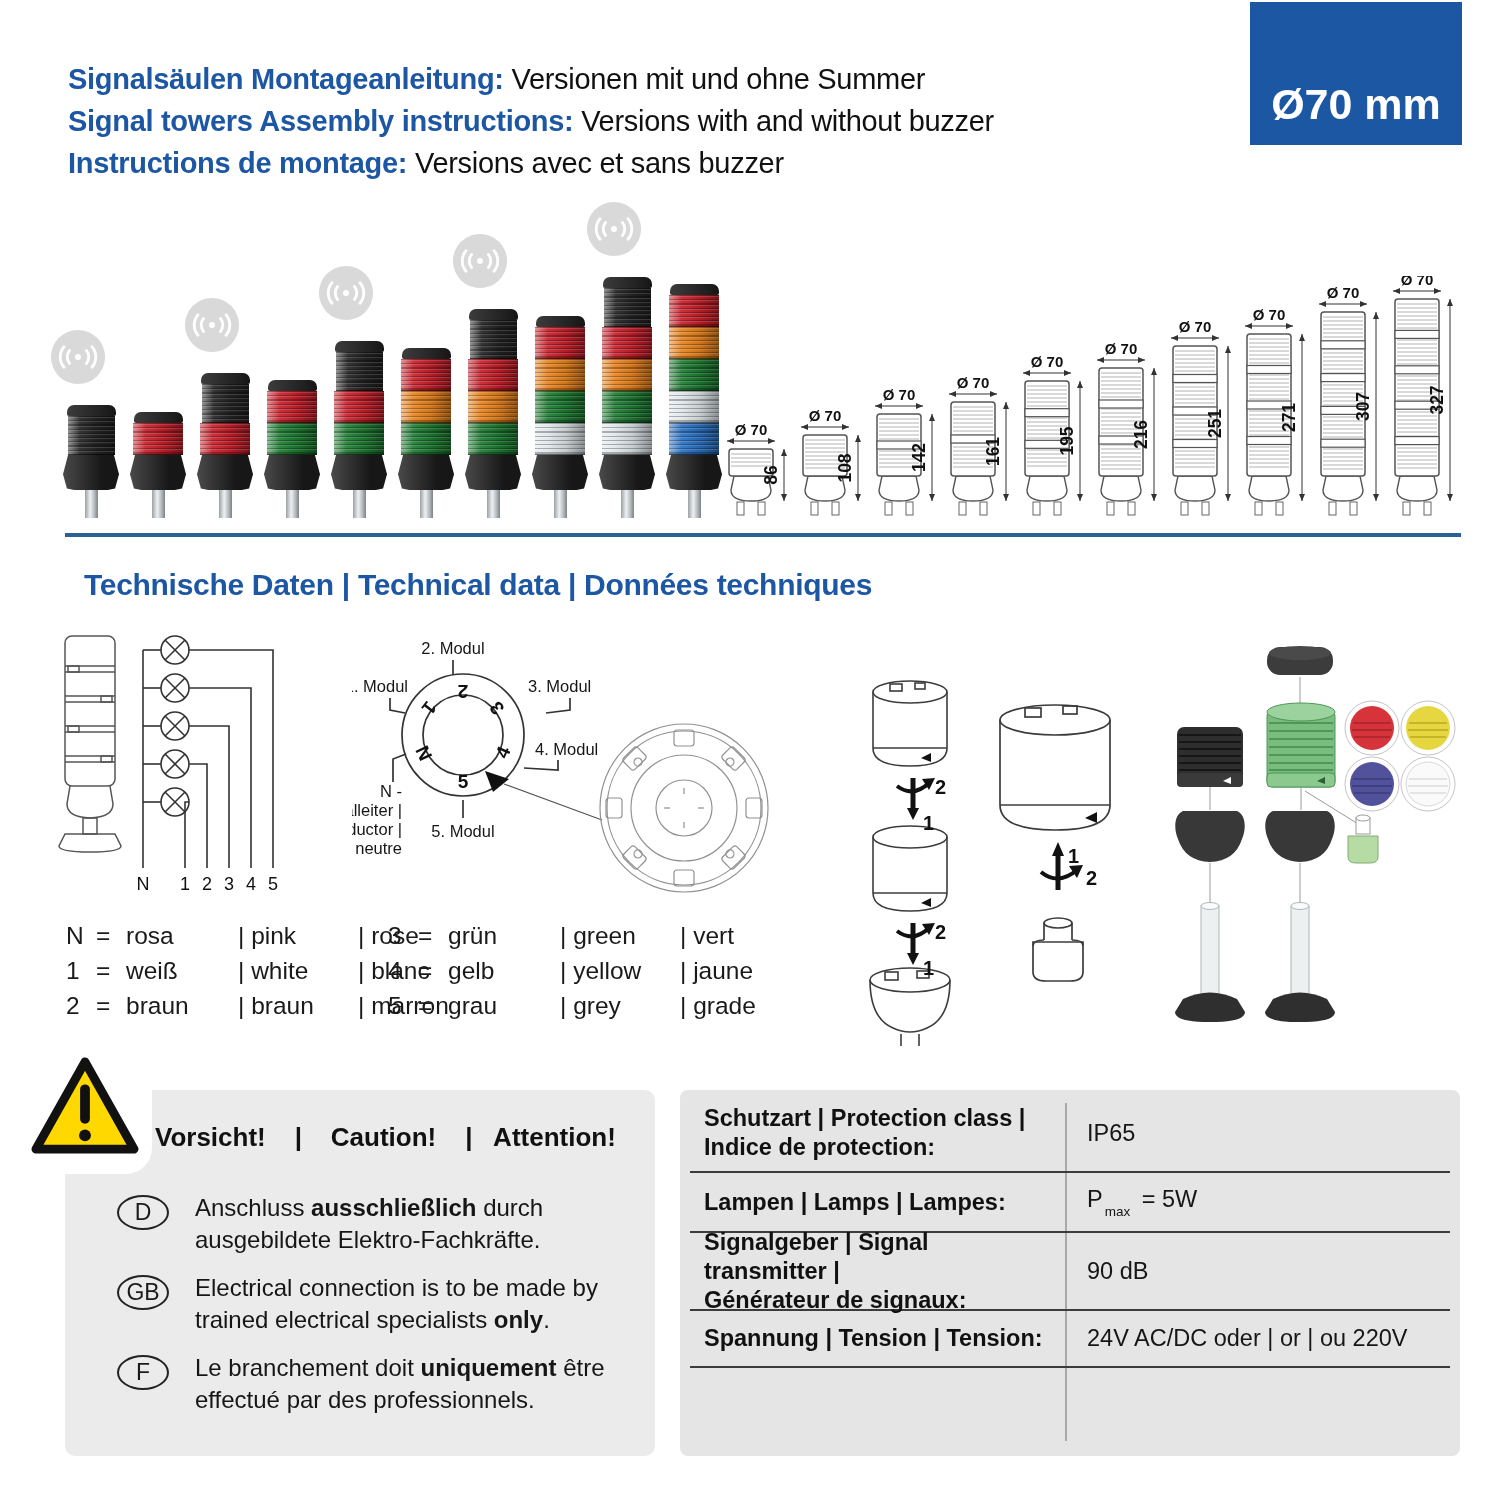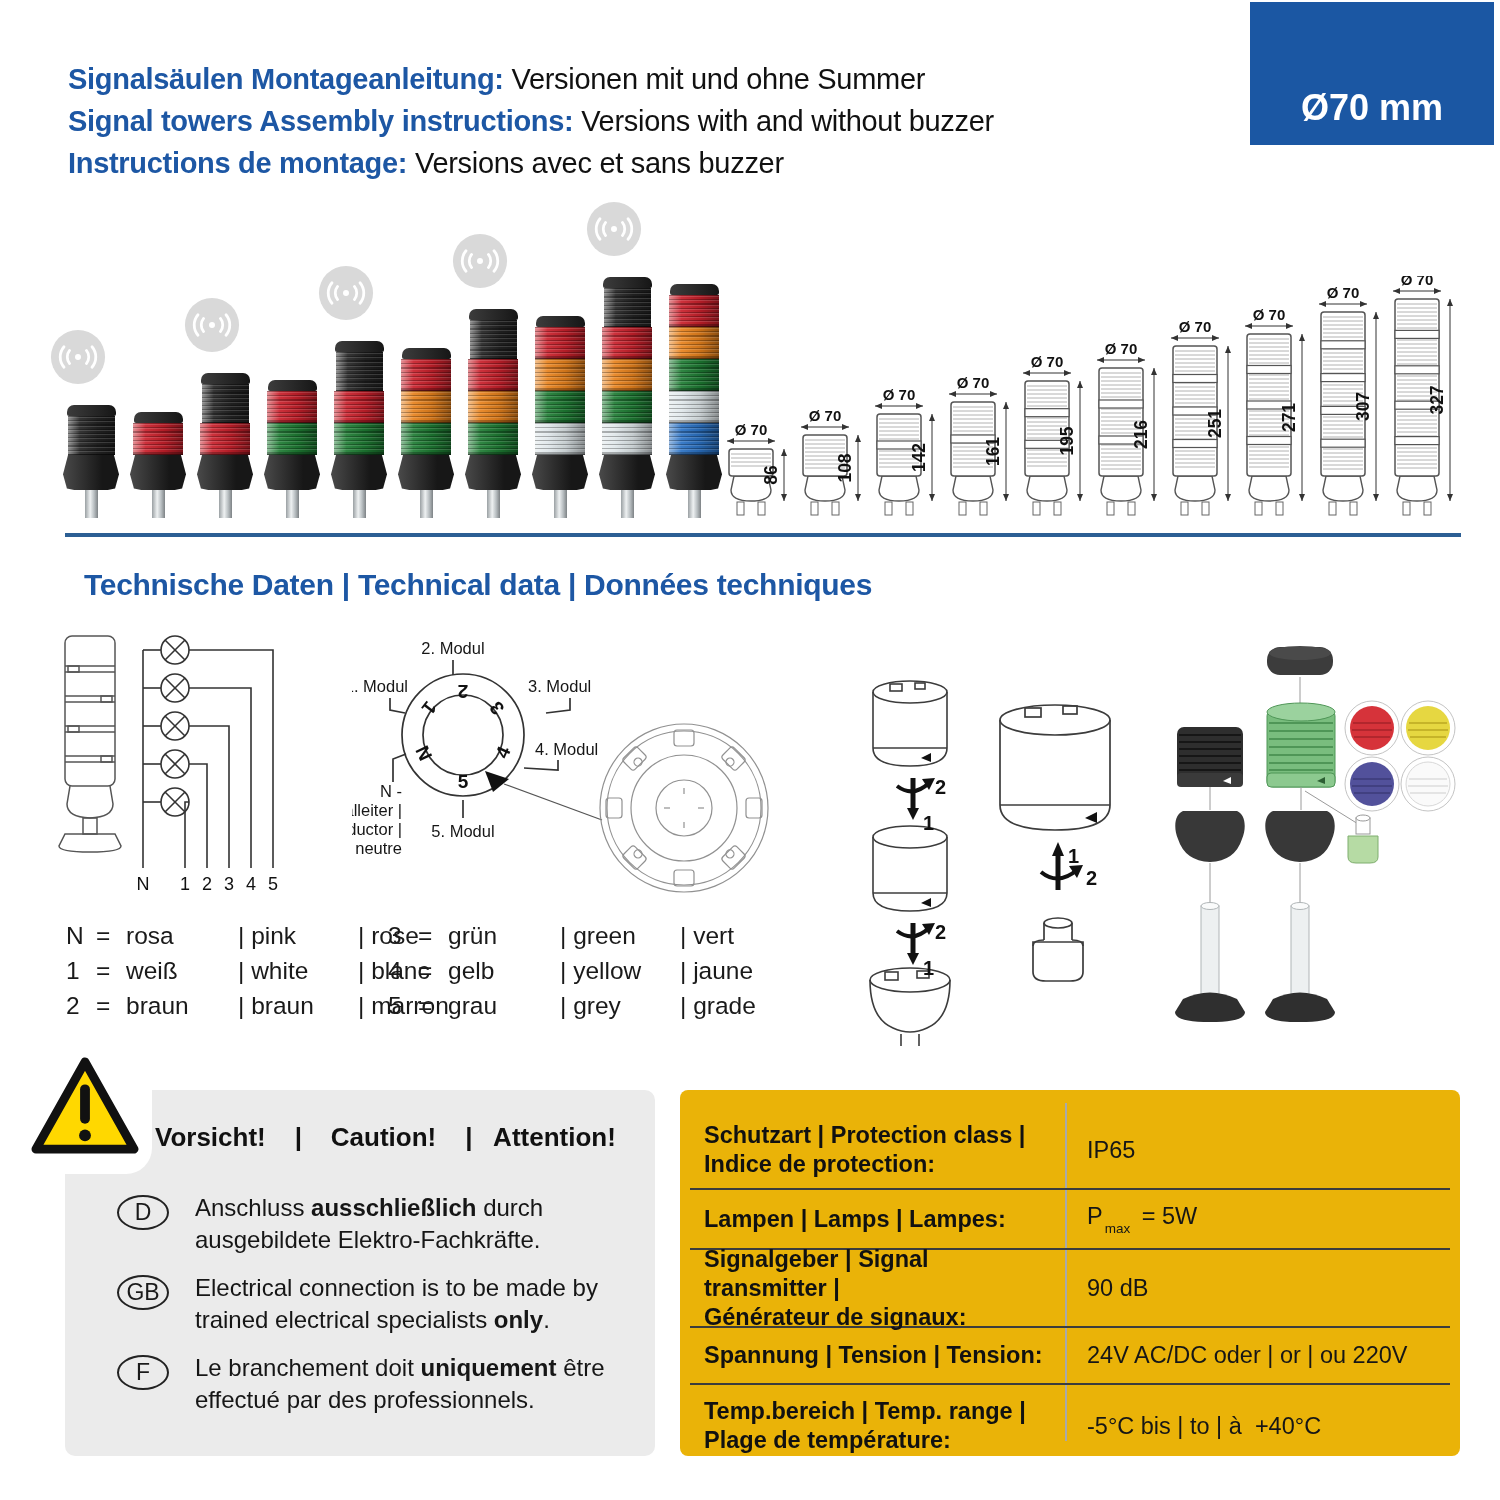--- a/index.html
+++ b/index.html
@@ -2,22 +2,22 @@
 <html><head>
 <meta charset="utf-8">
 <style>
   html,body{margin:0;padding:0;background:#fff;}
   #page{position:relative;width:1500px;height:1500px;background:#fff;overflow:hidden;
         font-family:"Liberation Sans",sans-serif;color:#1a1a1a;}
   
   .hdr{position:absolute;left:68px;top:58px;font-size:29px;line-height:42px;letter-spacing:-0.3px;}
   .hl{color:#1d57a4;font-weight:bold;}
   .hr{color:#111;}
-  .badge{position:absolute;left:1250px;top:2px;width:244px;height:143px;background:#1b57a3;
-         color:#fff;font-weight:bold;font-size:36px;display:flex;align-items:flex-end;
+  .badge{position:absolute;left:1250px;top:2px;width:212px;height:143px;background:#1b57a3;
+         color:#fff;font-weight:bold;font-size:43px;display:flex;align-items:flex-end;
          justify-content:center;padding-bottom:16px;box-sizing:border-box;}
   
   #photo-towers{position:absolute;left:62px;top:230px;width:648px;height:288px;
                 display:flex;align-items:flex-end;gap:9px;}
   .ptower{display:flex;flex-direction:column;align-items:center;justify-content:flex-end;width:58px;flex:none;}
   .buzzicon{margin-bottom:16px;transform:translateX(-13px);}
   .pcap{width:49px;height:11px;background:linear-gradient(to right,#3c3c3c,#161616);border-radius:7px 7px 2px 2px;}
   .pmod{width:50px;height:31px;
     background-image:repeating-linear-gradient(to bottom, rgba(0,0,0,.28) 0 1.3px, rgba(255,255,255,.14) 1.3px 2.2px, rgba(0,0,0,0) 2.2px 4.2px),
       linear-gradient(to right, rgba(255,255,255,.5) 0, rgba(255,255,255,.08) 25%, rgba(0,0,0,.12) 62%, rgba(0,0,0,.4) 100%);
@@ -40,22 +40,22 @@
   .warnbox{position:absolute;left:65px;top:1090px;width:590px;height:366px;background:#ebebeb;border-radius:10px;}
   .notch{position:absolute;left:20px;top:1044px;width:132px;height:130px;background:#fff;border-radius:26px;}
   .warntri{position:absolute;left:31px;top:1054px;}
   .warntitle{position:absolute;left:155px;top:1122px;font-size:26px;font-weight:bold;white-space:pre;color:#111;}
   .warnitems{position:absolute;left:117px;top:1192px;width:510px;}
   .witem{display:flex;gap:26px;margin-bottom:17px;}
   .lang{flex:none;width:52px;height:35px;border:2px solid #222;border-radius:50%;display:flex;
         align-items:center;justify-content:center;font-size:23px;margin-top:3px;box-sizing:border-box;background:transparent;}
   .wtext{font-size:24px;line-height:31.5px;color:#161616;}
   
-  .tablebox{position:absolute;left:680px;top:1090px;width:780px;height:366px;background:#eab308;border-radius:8px;
-            padding-top:22px;box-sizing:border-box;}
+  .tablebox{position:absolute;left:680px;top:1090px;width:780px;height:366px;background:#e5e5e5;border-radius:8px;
+            padding-top:5px;box-sizing:border-box;}
   .vdiv{position:absolute;left:385px;top:13px;width:2px;height:338px;background:#a9a9a9;}
   .trow{display:flex;align-items:center;margin:0 10px;padding-left:14px;position:relative;box-sizing:border-box;}
   .trow.bb{border-bottom:2px solid #3c3c3c;}
   .tlabel{flex:none;width:340px;font-weight:bold;font-size:23.5px;line-height:29px;color:#111;}
   .tval{padding-left:43px;font-size:23.5px;color:#161616;white-space:pre;text-align:center;}
   .tval sub{font-size:13.5px;vertical-align:-9px;margin:0 5px 0 2px;}
   svg text{font-family:"Liberation Sans",sans-serif;}
 </style>
 </head>
 <body>
@@ -933,22 +933,15 @@
           <div>Générateur de signaux:</div>
         </div>
       <div class="tval">90 dB</div>
     </div>
     <div class="trow bb" style="height:57px">
       <div class="tlabel">
           <div>Spannung | Tension | Tension:</div>
         </div>
       <div class="tval">24V AC/DC oder | or | ou 220V</div>
     </div>
-    <div class="trow" style="height:82px">
-      <div class="tlabel">
-          <div>Temp.bereich | Temp. range |</div>
-          <div>Plage de température:</div>
-        </div>
-      <div class="tval">-5°C bis | to | à  +40°C</div>
-    </div>
   </div>
 
 </div>
 
 </body></html>

